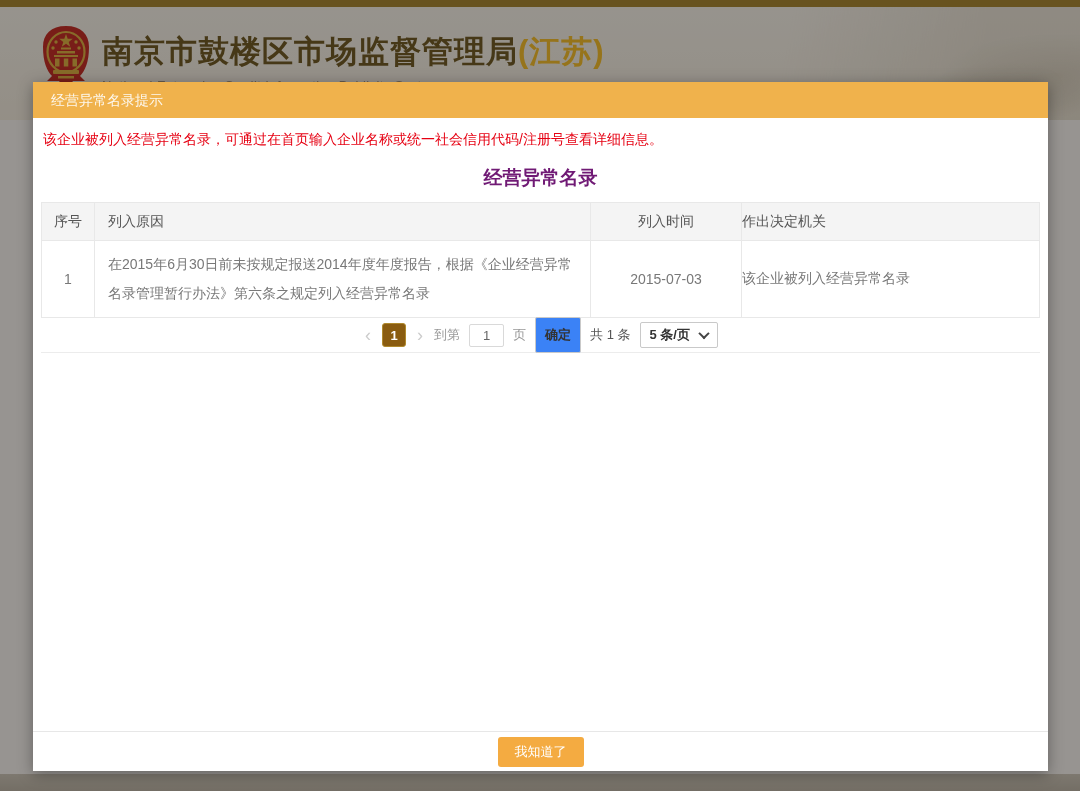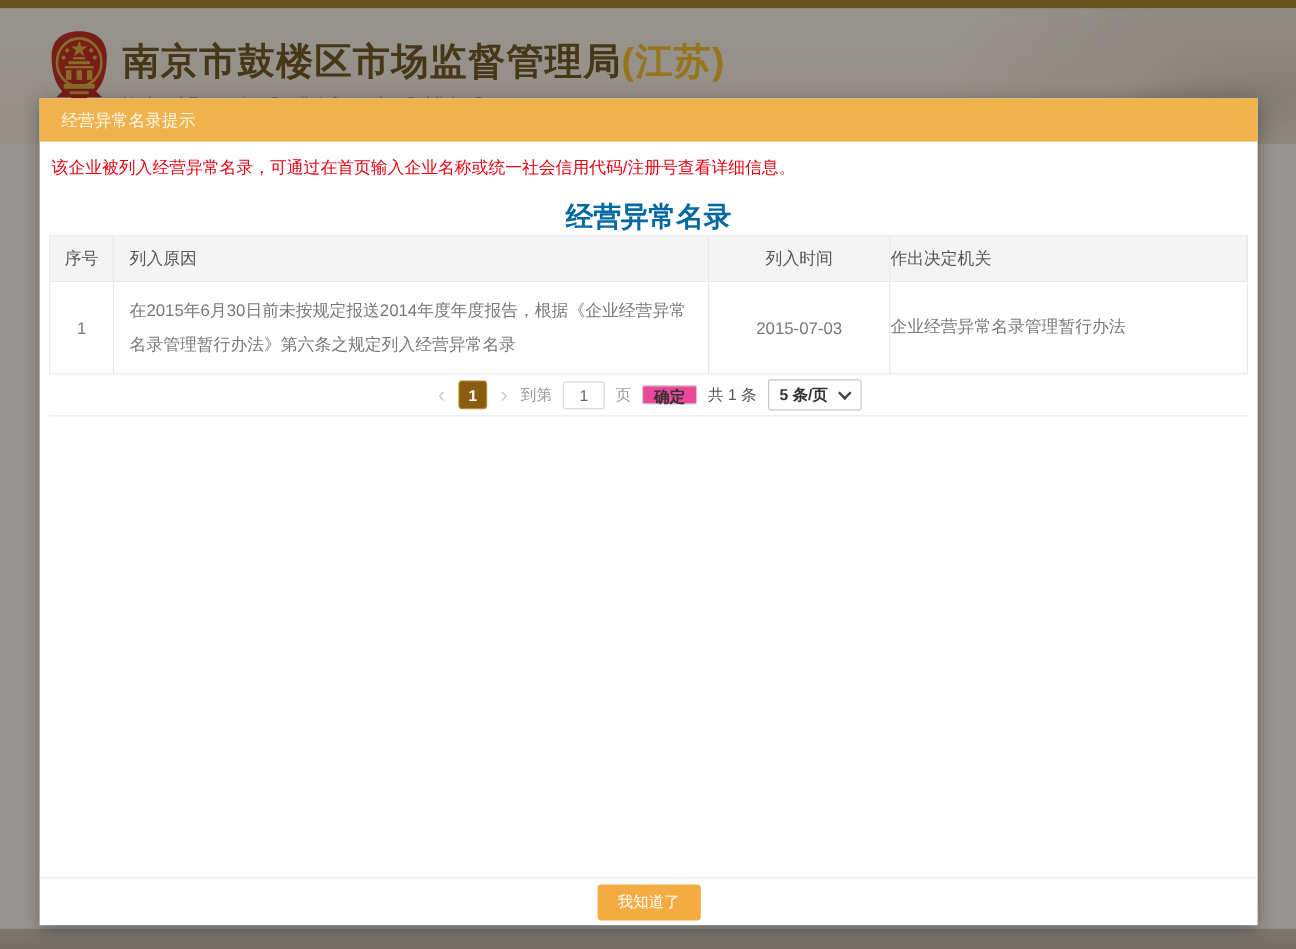--- a/index.html
+++ b/index.html
@@ -28,22 +28,22 @@
   
   .overlay { position:absolute; inset:0; background:rgba(26,23,18,.45); z-index:10; }
 
   
   .modal { position:absolute; left:33px; top:82px; width:1015px; height:689px;
     background:#fff; z-index:20; box-shadow:0 3px 14px rgba(0,0,0,.35); }
   .modal-titlebar { height:36px; line-height:36px; background:#f0b24c; color:#fdf8ee;
     font-size:14px; padding-left:18px; }
   .modal-body { padding:0 8px; }
   .warning { color:#e60012; font-size:14px; margin-top:13px; padding-left:2px; }
-  .section-title { text-align:center; color:#0369a1; font-size:23px; font-weight:bold;
-    margin-top:16px; }
+  .section-title { text-align:center; color:#701a75; font-size:19px; font-weight:bold;
+    margin-top:16px; margin-bottom:11px; }
 
   table.abnormal { width:100%; border-collapse:collapse; font-size:14px; table-layout:fixed; }
   table.abnormal th, table.abnormal td { border:1px solid #e8e8e8; }
   table.abnormal th { background:#f4f4f4; color:#555; font-weight:normal; height:38px; }
   table.abnormal td { color:#787878; height:59px; }
   .col-idx { width:53px; text-align:center; }
   .col-reason { width:496px; text-align:left; padding-left:13px; padding-right:13px; }
   th.col-reason { text-align:left; }
   td.col-reason { line-height:29px; padding-top:9px; padding-bottom:9px; }
   .col-date { width:151px; text-align:center; }
@@ -51,21 +51,21 @@
 
   .pagination { height:35px; display:flex; align-items:center; justify-content:center;
     gap:9px; border-bottom:1px solid #ececec; font-size:13px; color:#999; }
   .pg-arrow { color:#ccc; font-size:18px; line-height:1; cursor:pointer; padding:0 2px; }
   .pg-current { min-width:24px; height:24px; line-height:23px; text-align:center;
     background:#8a5c10; color:#fff; border:1px solid #b08a2e; border-radius:3px;
     font-weight:bold; font-size:13px; cursor:pointer; }
   .pg-label { color:#999; }
   .pg-input { width:35px; height:23px; border:1px solid #d9d9d9; border-radius:2px;
     text-align:center; font-size:13px; color:#666; outline:none; font-family:inherit; }
-  .pg-confirm { height:16px; padding:0 9px; background:#ec4899; border:1px solid #c9c9c9;
+  .pg-confirm { height:36px; padding:0 9px; background:#3b82f6; border:1px solid #c9c9c9;
     border-radius:2px; color:#333; font-weight:bold; font-size:13px; cursor:pointer; font-family:inherit; }
   .pg-total { color:#555; }
   .pg-size { height:26px; border:1px solid #c9c9c9; border-radius:2px; display:flex;
     align-items:center; padding:0 9px; gap:10px; color:#333; font-weight:bold; cursor:pointer; background:#fff; }
   .chev-down { width:8px; height:8px; border-right:2px solid #444; border-bottom:2px solid #444;
     transform:rotate(45deg) translate(-1px,-1px); display:inline-block; }
 
   .modal-footer { position:absolute; left:0; right:0; bottom:0; height:40px;
     border-top:1px solid #e7e7e7; display:flex; align-items:center; justify-content:center; }
   .confirm-btn { background:#f4ab41; color:#fff; border:none; border-radius:3px;
@@ -121,21 +121,21 @@
           <th class="col-reason">列入原因</th>
           <th class="col-date">列入时间</th>
           <th class="col-auth">作出决定机关</th>
         </tr>
       </thead>
       <tbody>
         <tr>
           <td class="col-idx">1</td>
           <td class="col-reason">在2015年6月30日前未按规定报送2014年度年度报告，根据《企业经营异常名录管理暂行办法》第六条之规定列入经营异常名录</td>
           <td class="col-date">2015-07-03</td>
-          <td class="col-auth">企业经营异常名录管理暂行办法</td>
+          <td class="col-auth">该企业被列入经营异常名录</td>
         </tr>
       </tbody>
     </table>
 
     <div class="pagination">
       <span class="pg-arrow">‹</span>
       <span class="pg-current">1</span>
       <span class="pg-arrow">›</span>
       <span class="pg-label">到第</span>
       <input class="pg-input" type="text" value="1" style="">

